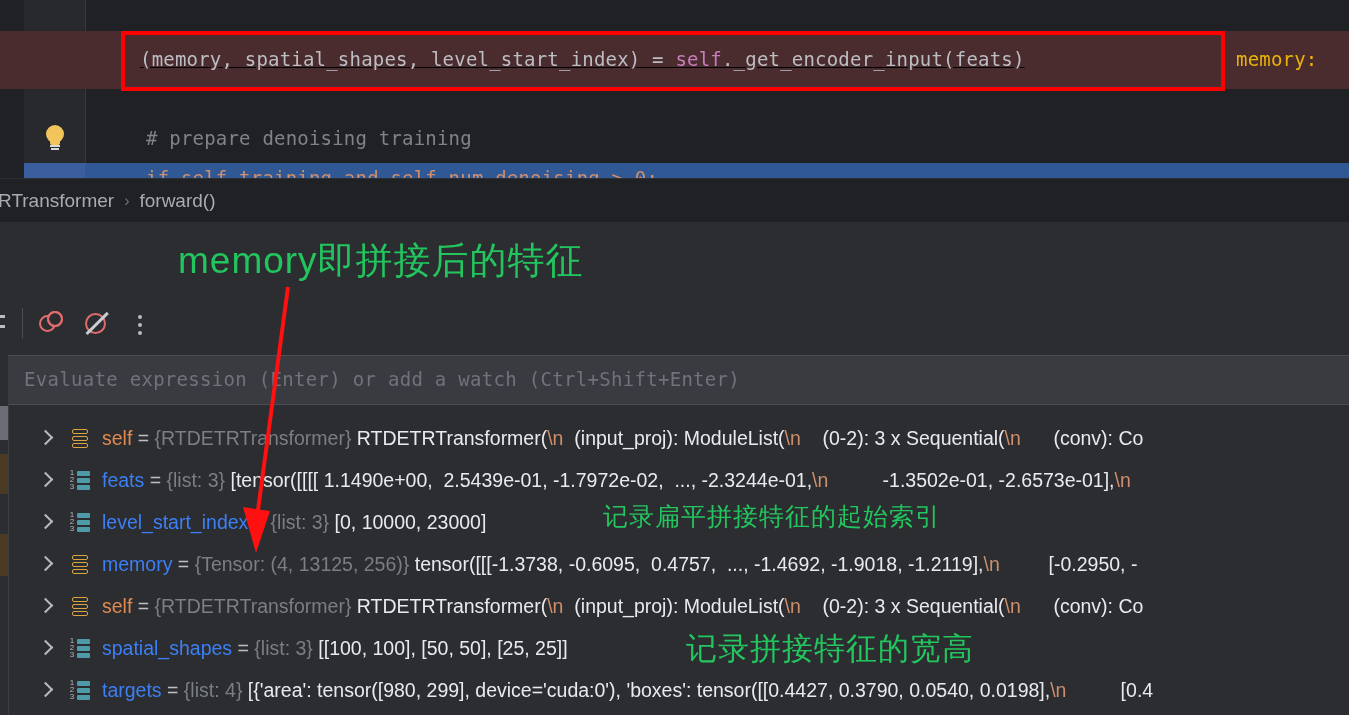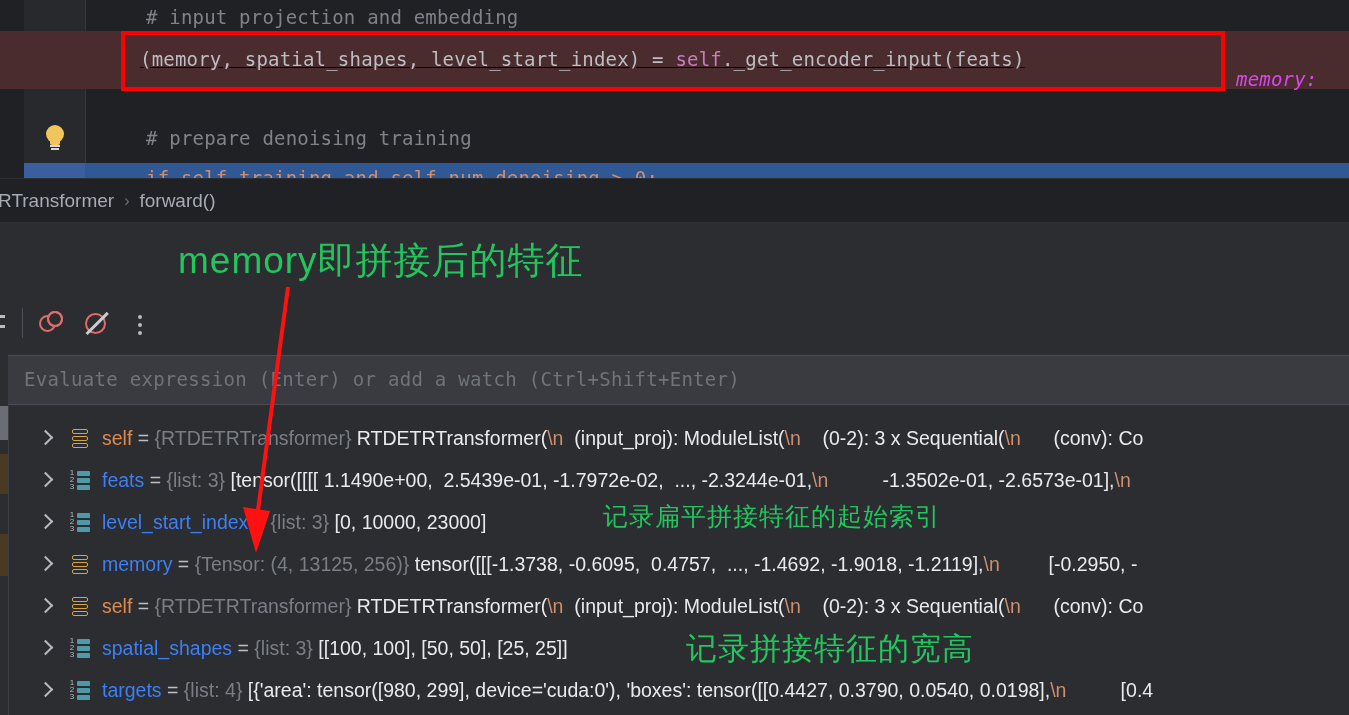--- a/index.html
+++ b/index.html
@@ -12,21 +12,21 @@
   .mono{font-family:"DejaVu Sans Mono","Liberation Mono",monospace;}
 
   
   #editor{position:absolute;left:0;top:0;width:1349px;height:178px;background:#1f2125;overflow:hidden;}
   .gut-a{position:absolute;left:0;top:0;width:24px;height:178px;background:#1f2125;}
   .gut-b{position:absolute;left:24px;top:0;width:61px;height:178px;background:#27292d;border-right:1px solid #35383d;}
   .ed-text{position:absolute;white-space:pre;font-size:19px;letter-spacing:.2px;}
   .c-comment{color:#7f8389;}
   .c-plain{color:#bcbec4;}
   .c-self{color:#c77dbb;}
-  .c-hintgray{color:#d946ef;font-style:italic;margin-top:20px;}
+  .c-hintgray{color:#eab308;}
 
   .hl-red{position:absolute;left:0;right:0;background:#4a2b2e;}
   .hl-blue{position:absolute;left:85px;right:0;background:#2f5895;}
   .hl-blue-g{position:absolute;left:24px;width:61px;background:#3b5e9e;}
 
   #redbox{position:absolute;left:121px;top:31px;width:1104px;height:60px;border:4px solid #ff0000;box-sizing:border-box;pointer-events:none;}
 
   .bulb{position:absolute;left:44px;top:125px;width:22px;height:26px;}
   .bulb .glass{position:absolute;left:2px;top:0;width:18px;height:18px;border-radius:50%;background:#f2c55c;}
   .bulb .neck{position:absolute;left:6px;top:15px;width:10px;height:5px;background:#f2c55c;border-radius:0 0 2px 2px;}
@@ -118,21 +118,20 @@
   <div class="hl-blue" style="top:163px;height:18px;"></div>
   <div class="hl-blue-g" style="top:163px;height:18px;"></div>
 
   <div class="bulb">
     <span class="glass"></span>
       <span class="neck"></span>
       <span class="b1"></span>
       <span class="b2"></span>
   </div>
 
-  <div class="ed-text mono c-comment" style="left:146px;top:6px;"># input projection and embedding</div>
 
   <div class="ed-text mono" style="left:140px;top:48px;text-decoration:underline;"><span class="c-plain">(memory, spatial_shapes, level_start_index) = </span><span class="c-self">self</span><span class="c-plain">._get_encoder_input(feats)</span></div>
 
   <div class="ed-text mono c-hintgray" style="left:1236px;top:48px;">memory:</div>
 
   <div class="ed-text mono c-comment" style="left:146px;top:127px;"># prepare denoising training</div>
 
   <div class="ed-text mono c-plain" style="left:146px;top:167px;color:#cf8e6d;">if self.training and self.num_denoising &gt; 0:</div>
 
   <div id="redbox"></div>

